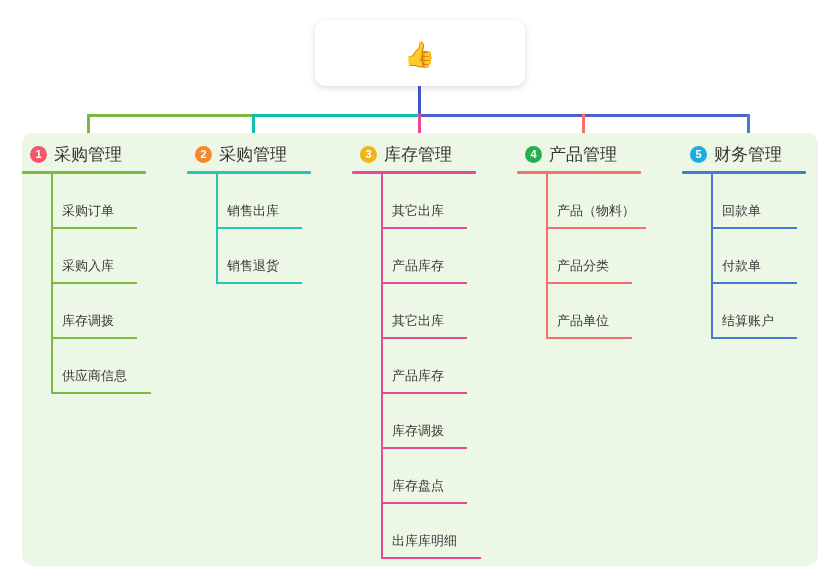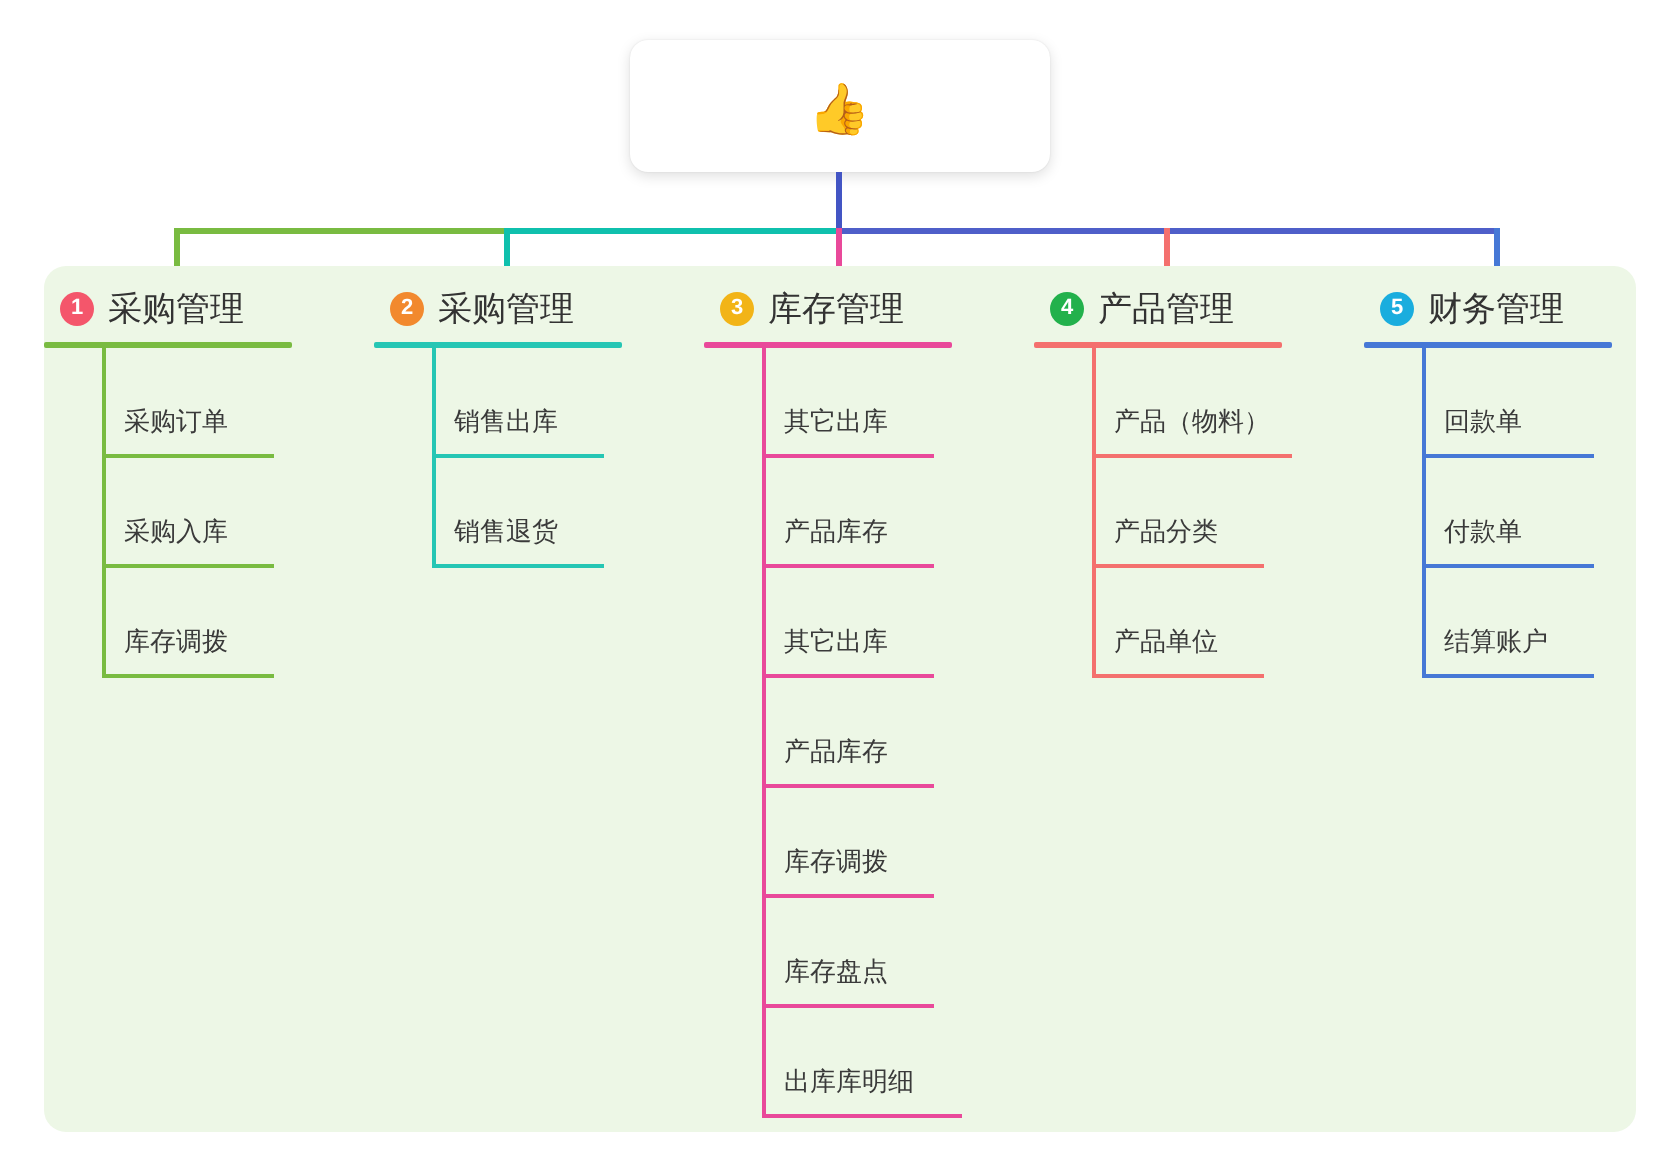--- a/index.html
+++ b/index.html
@@ -175,20 +175,24 @@
             <div class="leaf-rule" style="background: rgb(121, 187, 65); width: 86px;"></div>
           </div>
           <div class="leaf">
             <span class="leaf-label">采购入库</span>
             <div class="leaf-rule" style="background: rgb(121, 187, 65); width: 86px;"></div>
           </div>
           <div class="leaf">
             <span class="leaf-label">库存调拨</span>
             <div class="leaf-rule" style="background: rgb(121, 187, 65); width: 86px;"></div>
           </div>
+          <div class="leaf">
+            <span class="leaf-label">供应商信息</span>
+            <div class="leaf-rule" style="background: rgb(121, 187, 65); width: 100px;"></div>
+          </div>
         </div>
       </div>
       <div class="column" style="left: 187px;">
         <div class="col-head">
           <span class="badge" style="background: rgb(242, 137, 46);">2</span>
           <span class="col-title">采购管理</span>
         </div>
         <div class="col-rule" style="background: rgb(37, 198, 180); width: 124px;"></div>
         <div class="col-body">
           <div class="spine" style="background: rgb(37, 198, 180);"></div>

